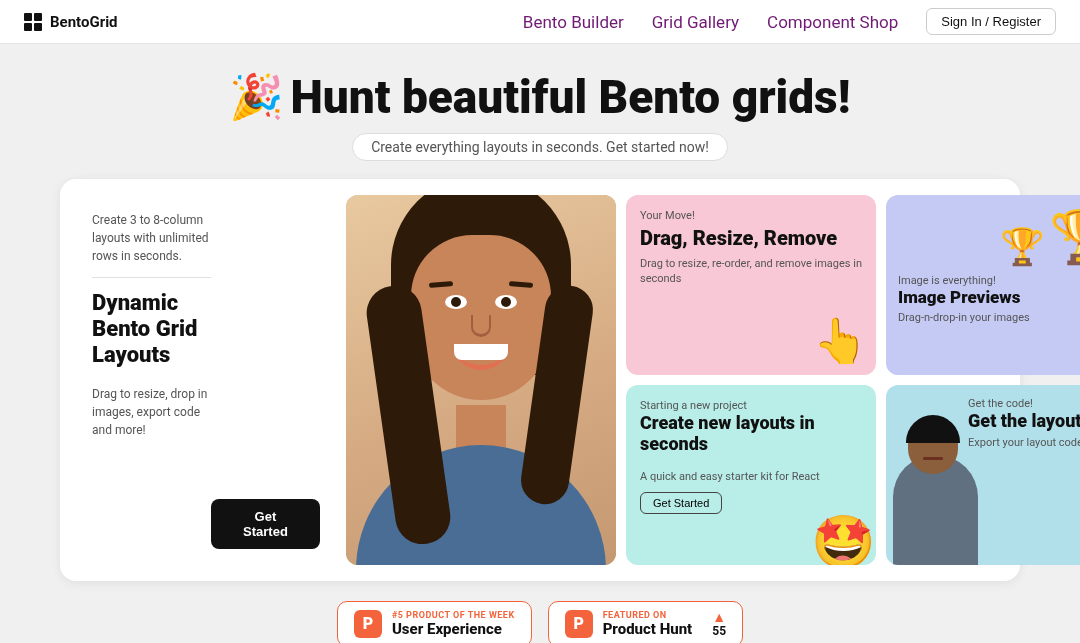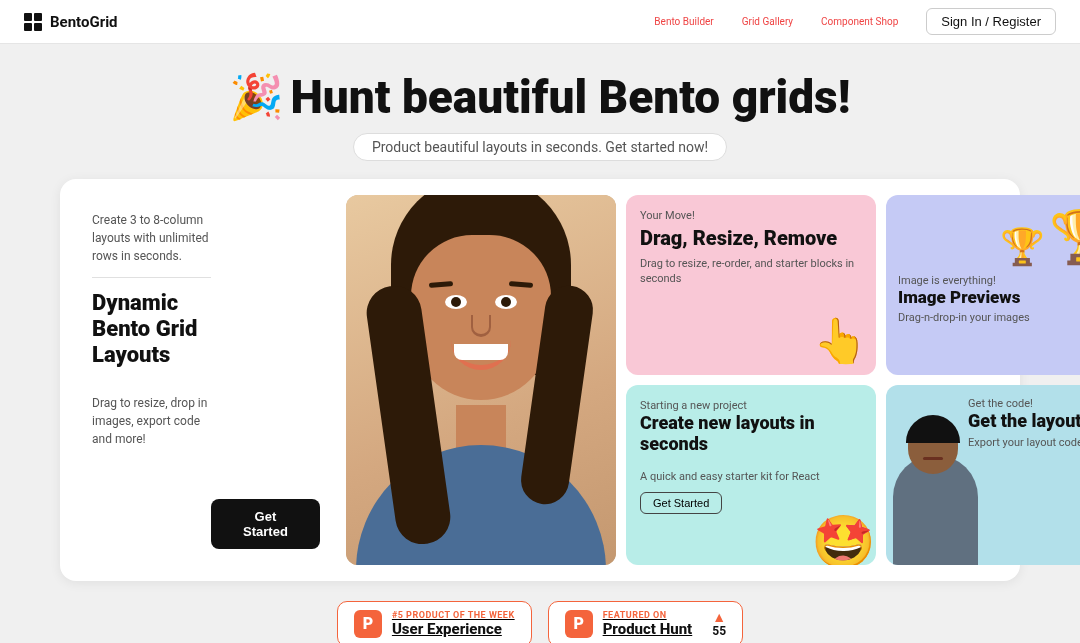--- a/index.html
+++ b/index.html
@@ -40,22 +40,22 @@
       background: #111;
       border-radius: 1px;
       display: block;
     }
     .nav-links {
       display: flex;
       align-items: center;
       gap: 28px;
     }
     .nav-link {
-      font-size: 10px;
-      color: #ef4444;
+      font-size: 17px;
+      color: #701a75;
       text-decoration: none;
       cursor: pointer;
       text-align: center;
     }
     .nav-signin {
       font-size: 13px;
       color: #111;
       border: 1px solid #ccc;
       border-radius: 6px;
       padding: 5px 14px;
@@ -131,21 +131,21 @@
     }
     .card-main-title {
       font-size: 22px;
       font-weight: 900;
       color: #111;
       line-height: 1.2;
     }
     .card-main-desc {
       font-size: 12px;
       color: #555;
-      margin-top: 25px;
+      margin-top: 16px;
       line-height: 1.5;
     }
     .card-main-btn {
       background: #111;
       color: #fff;
       border: none;
       border-radius: 8px;
       padding: 10px 20px;
       font-size: 13px;
       font-weight: 600;
@@ -343,21 +343,20 @@
       display: flex;
       align-items: center;
       justify-content: center;
       color: #fff;
       font-weight: 900;
       font-size: 16px;
     }
     .ph-badge-text {
       display: flex;
       flex-direction: column;
-      text-decoration: underline;
     }
     .ph-badge-top {
       font-size: 9px;
       font-weight: 700;
       color: #f4643c;
       text-transform: uppercase;
       letter-spacing: 0.5px;
     }
     .ph-badge-title {
       font-size: 15px;
@@ -631,21 +630,21 @@
     <a class="nav-link">Component Shop</a>
     <button class="nav-signin">Sign In / Register</button>
   </div>
 </nav>
 
 <div class="hero">
   <h1 class="hero-title">
     <span class="emoji">🎉</span>
     <span>Hunt beautiful Bento grids!</span>
   </h1>
-  <div class="hero-subtitle">Product beautiful layouts in seconds. Get started now!</div>
+  <div class="hero-subtitle">Create everything layouts in seconds. Get started now!</div>
 </div>
 
 <div class="bento-section">
   <div class="bento-grid">
 
     <div class="card-main">
       <div>
         <p class="card-main-text">Create 3 to 8-column layouts with unlimited rows in seconds.</p>
         <h2 class="card-main-title">Dynamic Bento Grid Layouts</h2>
         <p class="card-main-desc">Drag to resize, drop in images, export code and more!</p>
@@ -673,21 +672,21 @@
         <div class="hair-left"></div>
         <div class="hair-right"></div>
         <div class="neck"></div>
         <div class="shoulders"></div>
       </div>
     </div>
 
     <div class="card-drag">
       <p class="card-drag-label">Your Move!</p>
       <h3 class="card-drag-title">Drag, Resize, Remove</h3>
-      <p class="card-drag-desc">Drag to resize, re-order, and starter blocks in seconds</p>
+      <p class="card-drag-desc">Drag to resize, re-order, and remove images in seconds</p>
       <span class="card-drag-emoji">👆</span>
     </div>
 
     <div class="card-image">
       <div class="card-image-trophy">
         <span style="font-size:36px;">🏆</span>
         <span style="font-size:52px;">🏆</span>
       </div>
       <p class="card-image-label">Image is everything!</p>
       <h3 class="card-image-title">Image Previews</h3>

